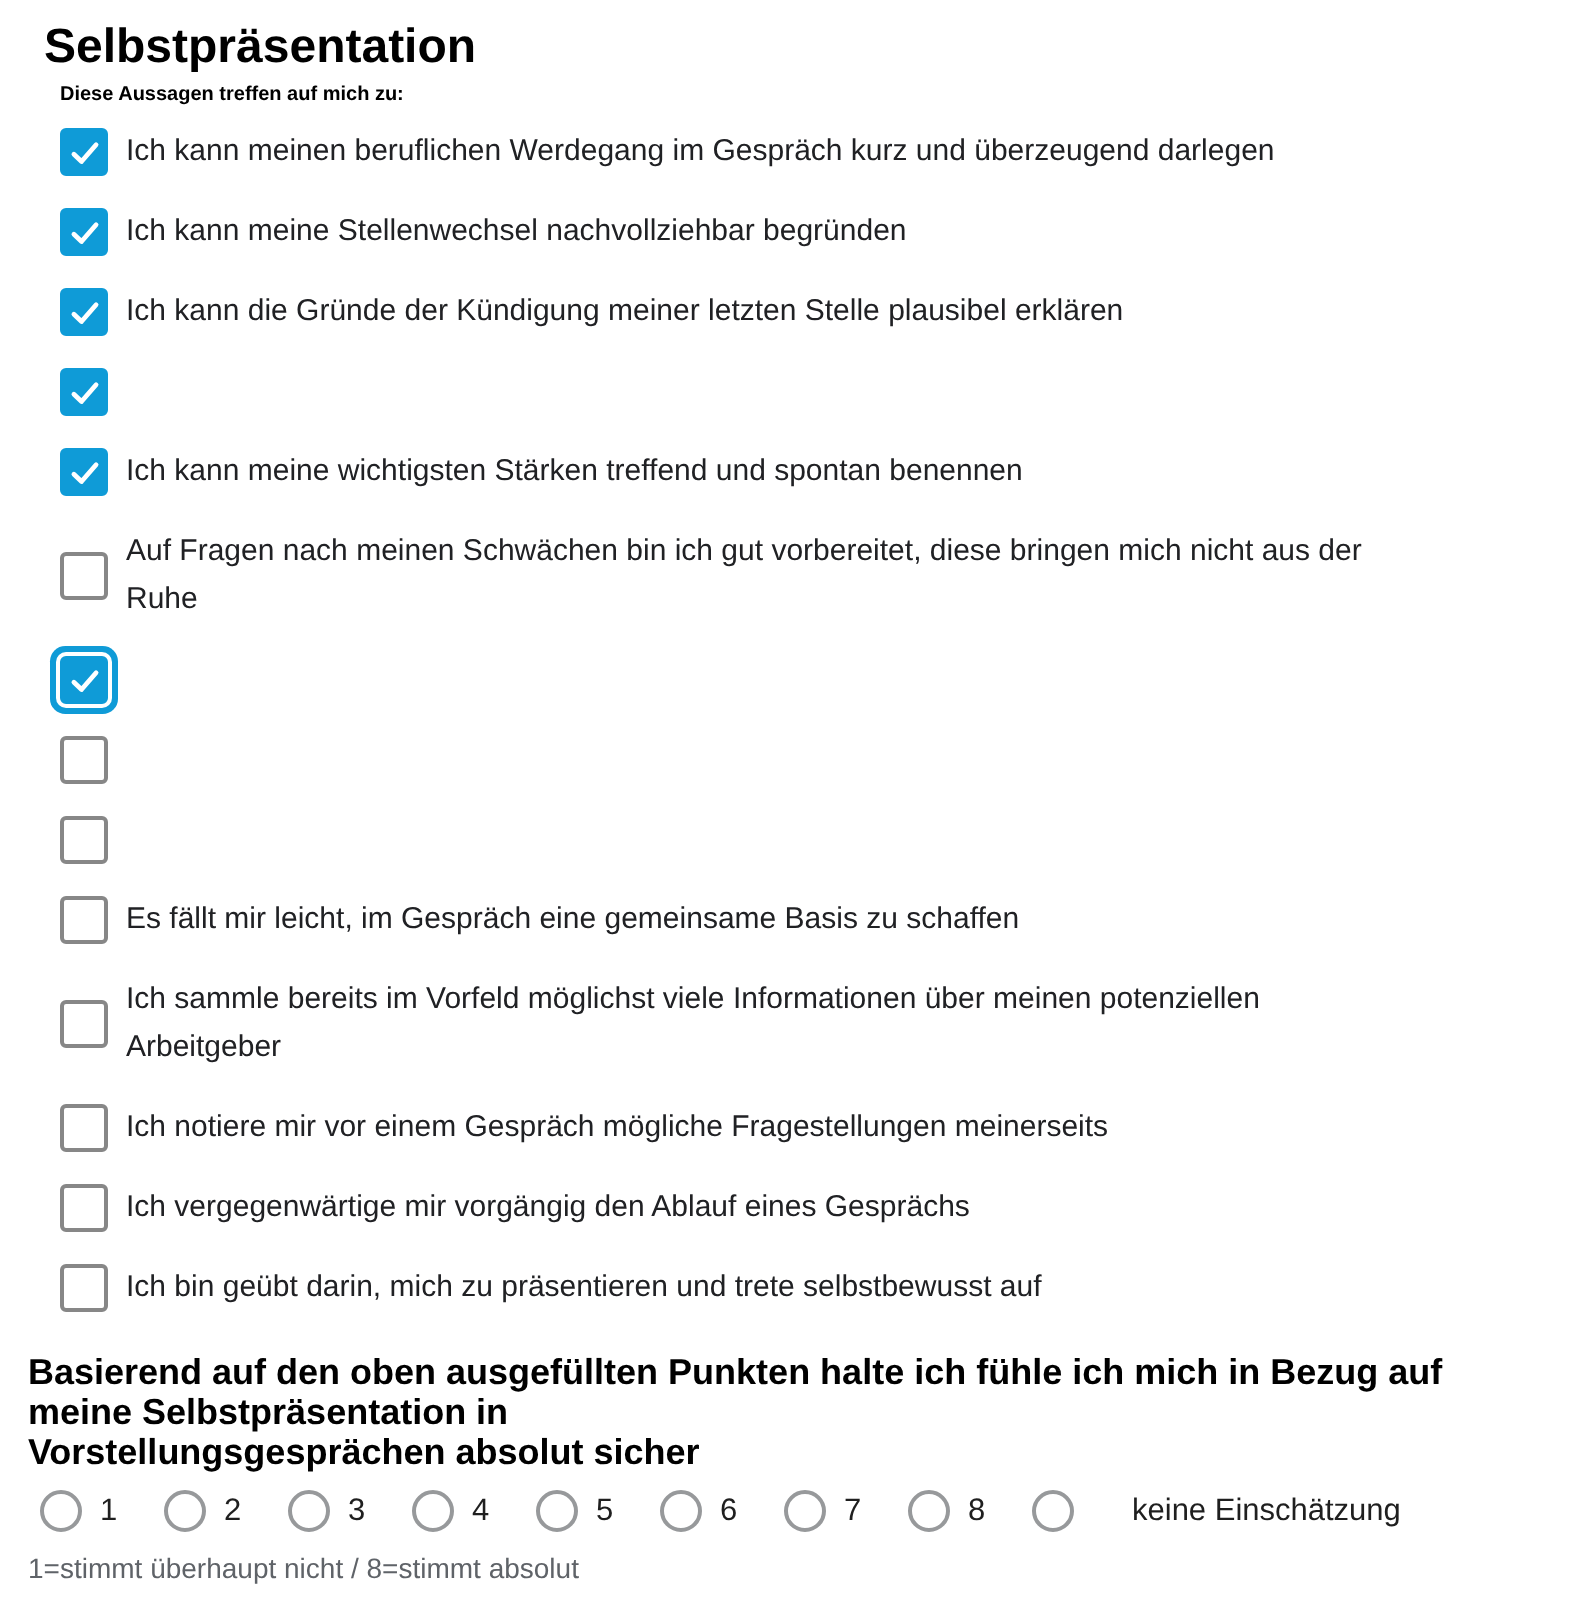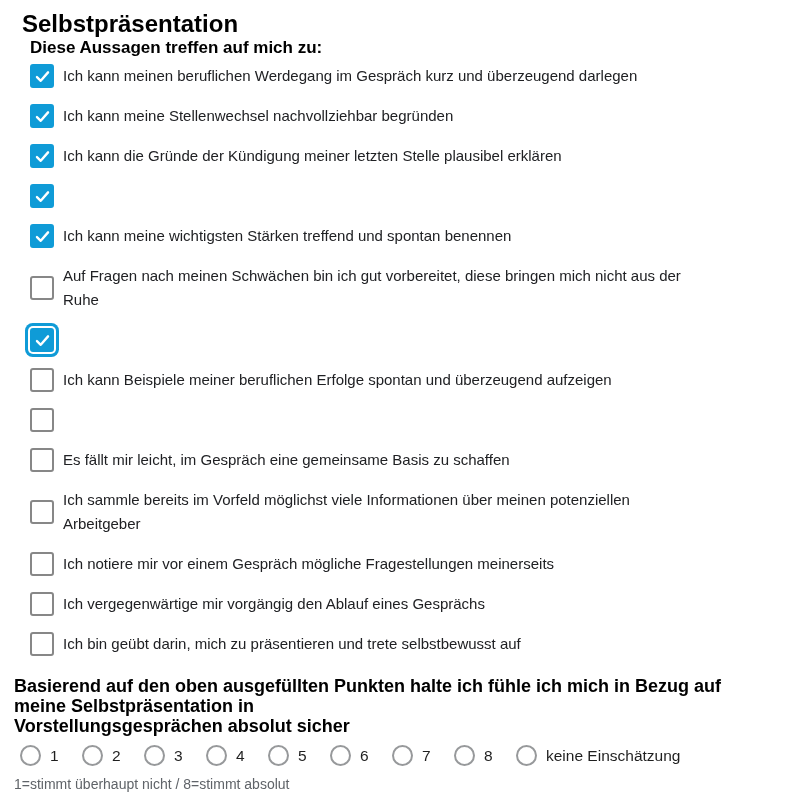--- a/index.html
+++ b/index.html
@@ -13,21 +13,21 @@
   }
   .container { padding: 13px 18px 0 14px; }
 
   .page-title {
     margin: 0 0 0 8px;
     font-size: 24px; line-height: 22px;
     font-weight: bold; color: #000;
   }
   .checklist-prompt {
     margin: 5px 0 0 16px;
-    font-size: 17px; line-height: 15px;
+    font-size: 10px; line-height: 15px;
     font-weight: bold; color: #000;
   }
 
   .checklist { margin: 9px 0 0 16px; }
   .row { display: flex; align-items: center; margin-bottom: 16px; }
   .cb {
     flex: 0 0 auto;
     width: 24px; height: 24px;
     border: 2px solid #878787; border-radius: 3px;
     background: #fff;
@@ -55,21 +55,21 @@
     margin: 20px 0 0 0;
     font-size: 18px; line-height: 20px;
     font-weight: bold; color: #000;
     white-space: pre-line;
   }
   .rating-row {
     display: flex; align-items: center;
     margin: 9px 0 0 6px;
   }
   .opt { display: flex; align-items: center; width: 62px; }
-  .opt.wide { width: auto; }
+  .opt.wide { width: auto; gap: 20px; }
   .radio {
     flex: 0 0 auto;
     width: 21px; height: 21px;
     border: 2px solid #97999b; border-radius: 50%;
     background: #fff;
     cursor: pointer;
   }
   .opt-label { margin-left: 9px; font-size: 15.5px; color: #1f1f1f; }
 
   .scale-hint {
@@ -141,21 +141,20 @@
     <div class="row">
       <span class="cb checked focused">
           <svg viewBox="0 0 24 24">
             <path d="M5 12.8 L9.8 17.4 L19 6.8" fill="none" stroke="#fff" stroke-width="3" stroke-linecap="round" stroke-linejoin="round"></path>
           </svg>
         </span>
     </div>
 
     <div class="row">
       <span class="cb"></span>
-      <span class="lbl">Ich kann Beispiele meiner beruflichen Erfolge spontan und überzeugend aufzeigen</span>
     </div>
 
     <div class="row">
       <span class="cb"></span>
     </div>
 
     <div class="row">
       <span class="cb"></span>
       <span class="lbl">Es fällt mir leicht, im Gespräch eine gemeinsame Basis zu schaffen</span>
     </div>

